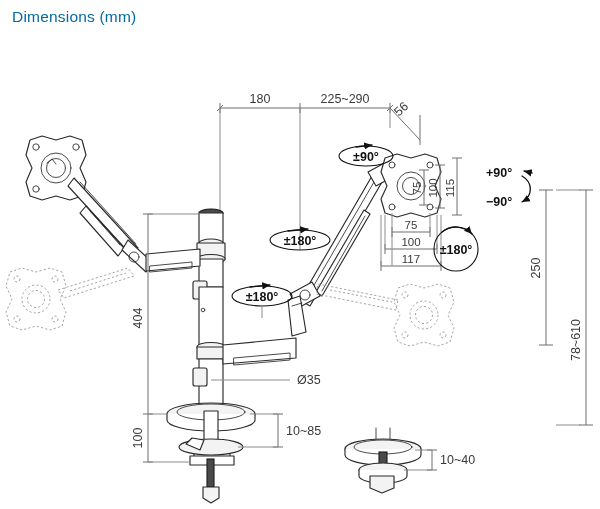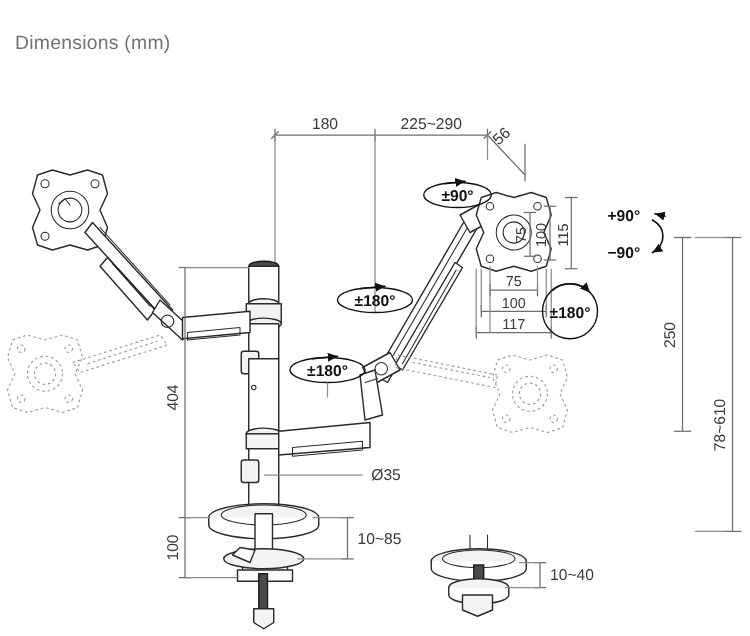--- a/index.html
+++ b/index.html
@@ -2,22 +2,22 @@
 <html><head>
 <meta charset="utf-8">
 <style>
   html,body{margin:0;padding:0;background:#ffffff;}
   body{
     width:600px;height:509px;position:relative;overflow:hidden;
     font-family:"Liberation Sans","DejaVu Sans",sans-serif;
     color:#3c3c3c;
   }
   #page-title{
-    position:absolute;left:12px;top:26px;
-    font-size:15.5px;color:#737373;letter-spacing:.2px;white-space:nowrap;
+    position:absolute;left:12px;top:8px;
+    font-size:15.5px;color:#0369a1;letter-spacing:.2px;white-space:nowrap;
   }
   #drawing{position:absolute;left:0;top:0;width:600px;height:509px;}
   .dimtext{
     font-family:"Liberation Sans","DejaVu Sans",sans-serif;
     font-size:12.5px;fill:#3a3a3a;
   }
   .dimtext.sm{font-size:11.5px;}
   .dimtext.rot{font-size:12.5px;}
   .anntext{
     font-family:"Liberation Sans","DejaVu Sans",sans-serif;

